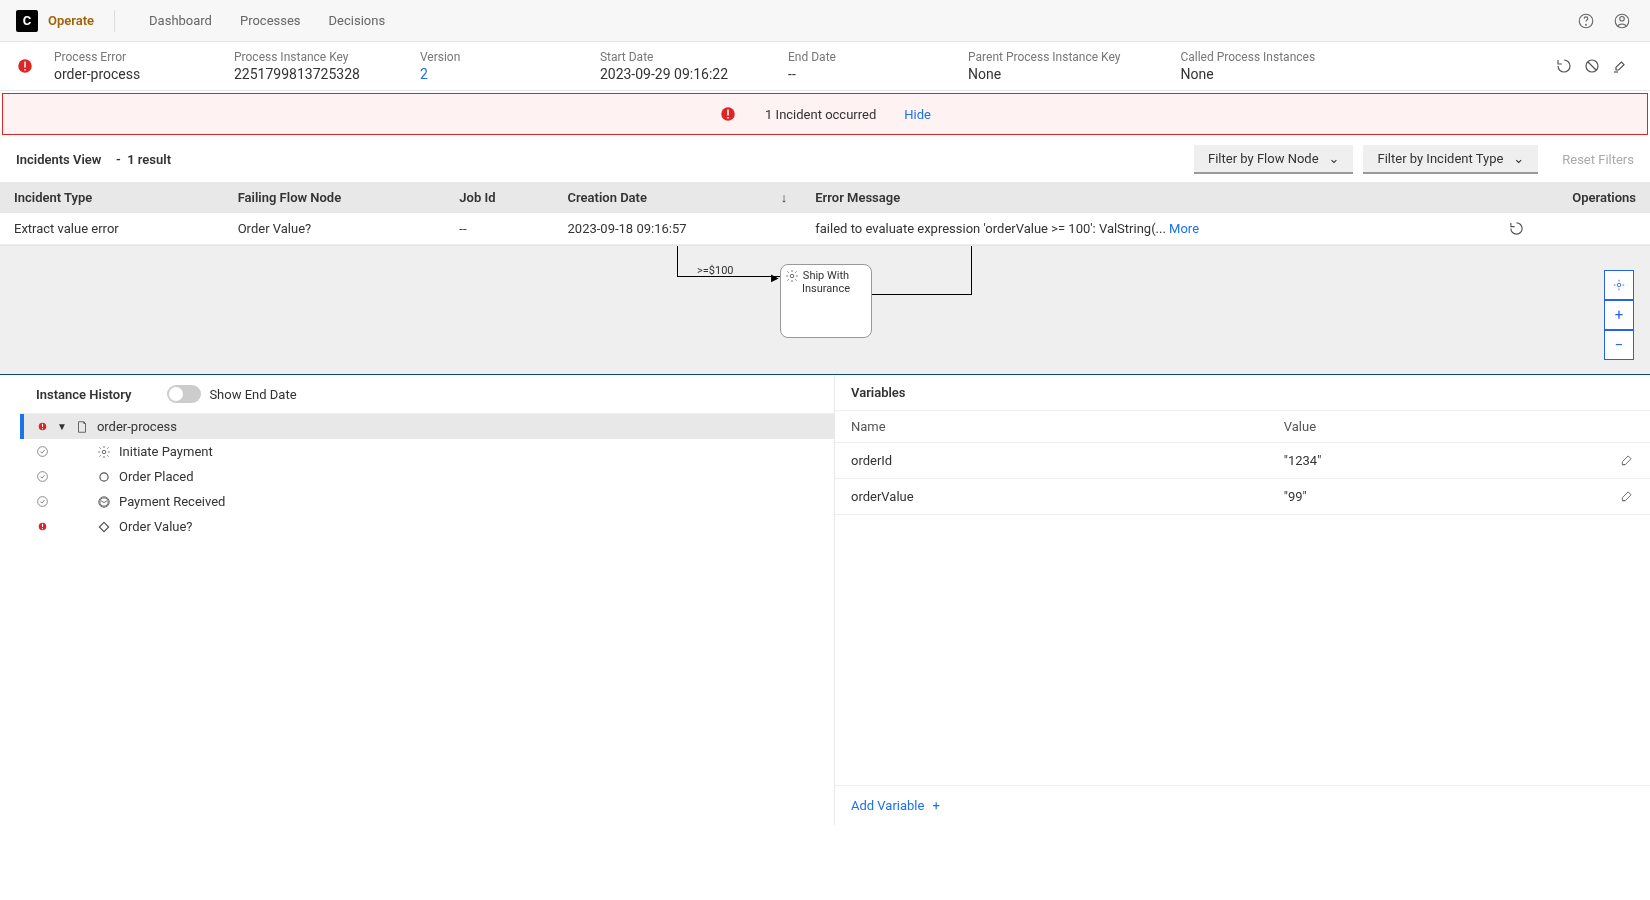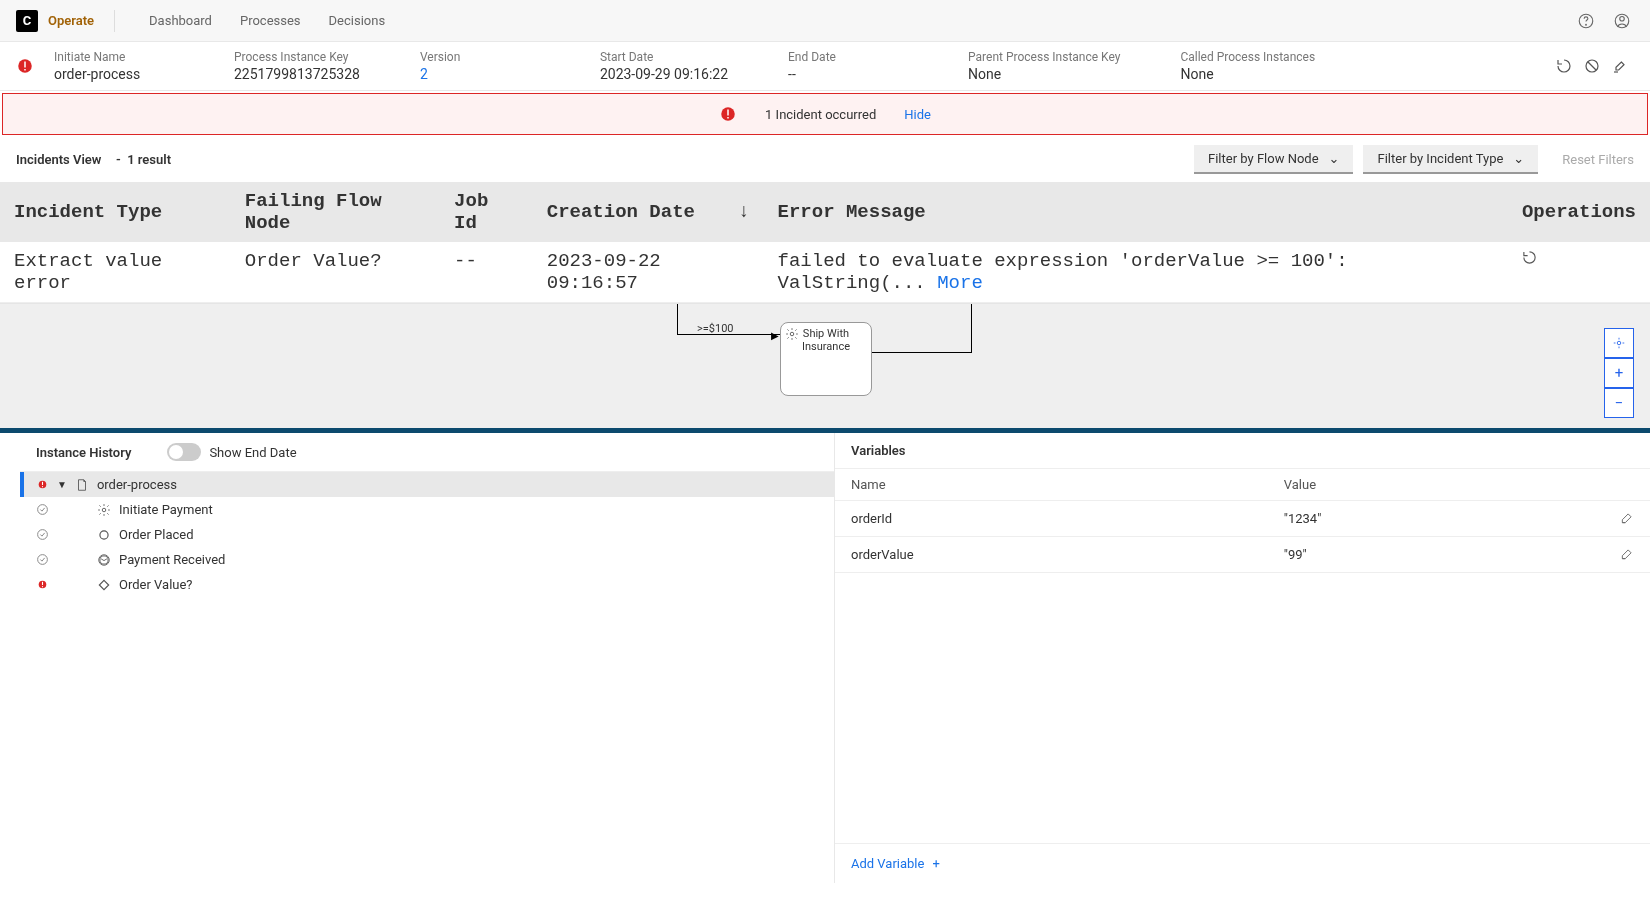--- a/index.html
+++ b/index.html
@@ -68,30 +68,30 @@
 .filter-btn {
   display:flex;align-items:flex-end;gap:10px;
   background:#efefef;
   border-bottom:2px solid #999;
   padding:6px 14px; margin-left:10px; cursor:pointer;
   font-size:13px; color:#333;
 }
 .reset { color:#aaa; margin-left:24px; }
 
 
-.inc-table { width:100%; border-collapse:collapse; font-size:19px;font-family:Liberation Mono, monospace; }
+.inc-table { width:100%; border-collapse:collapse; font-size:13px; }
 .inc-table thead th {
   background:#e8e8e8; text-align:left; padding:8px 14px; font-weight:600;
 }
 .inc-table tbody td { padding:8px 14px; border-bottom:1px solid #eee; vertical-align:top; }
 
 
 .diagram-pane {
   height:130px; background:#efefef; position:relative;
-  border-top:1px solid #e5e5e5; border-bottom:5px solid #0c4a6e;
+  border-top:1px solid #e5e5e5; border-bottom:1px solid #0c4a6e;
 }
 .diagram-inner { position:absolute; left:50%; top:0; transform:translateX(-50%); }
 .node-box {
   width:92px;height:74px;border:1px solid #999;border-radius:8px;background:#fff;
   position:absolute; left:115px; top:18px;
   display:flex;flex-direction:column;align-items:center;
   font-size:11px;text-align:center; padding:4px;
 }
 .flow-line1 { position:absolute; border-left:1px solid #000; height:30px; left:12px; top:0; }
 .flow-line2 { position:absolute; border-top:1px solid #000; width:103px; left:12px; top:30px; }
@@ -153,21 +153,21 @@
 <div class="inst-header">
   <div class="status">
     <svg width="18" height="18" viewBox="0 0 24 24">
         <circle cx="12" cy="12" r="9" fill="#dc2626"></circle>
         <rect x="11" y="6" width="2" height="8" fill="#fff"></rect>
         <rect x="11" y="16" width="2" height="2" fill="#fff"></rect>
       </svg>
   </div>
   <div id="inst-cols" style="display:flex;">
       <div class="inst-col">
-        <div class="inst-label">Initiate Name</div>
+        <div class="inst-label">Process Error</div>
         <div class="inst-val">order-process</div>
       </div>
       <div class="inst-col">
         <div class="inst-label">Process Instance Key</div>
         <div class="inst-val">2251799813725328</div>
       </div>
       <div class="inst-col">
         <div class="inst-label">Version</div>
         <div class="inst-val link">2</div>
       </div>
@@ -246,21 +246,21 @@
     <th><span>Creation Date</span> <span style="float:right">↓</span></th>
     <th>Error Message</th>
     <th style="text-align:right">Operations</th>
   </tr>
     </thead>
   <tbody id="inc-rows">
       <tr>
         <td>Extract value error</td>
         <td>Order Value?</td>
         <td>--</td>
-        <td>2023-09-22 09:16:57</td>
+        <td>2023-09-18 09:16:57</td>
         <td>failed to evaluate expression 'orderValue &gt;= 100': ValString(... <span class="link">More</span></td>
         <td style="text-align:center"><span><svg width="15" height="15" viewBox="0 0 24 24" fill="none" stroke="#555" stroke-width="1.8">
               <path d="M3 12a9 9 0 109-9"></path>
               <path d="M3 3v6h6"></path>
             </svg></span></td>
       </tr>
     </tbody>
 </table>
 
 <div class="diagram-pane">

